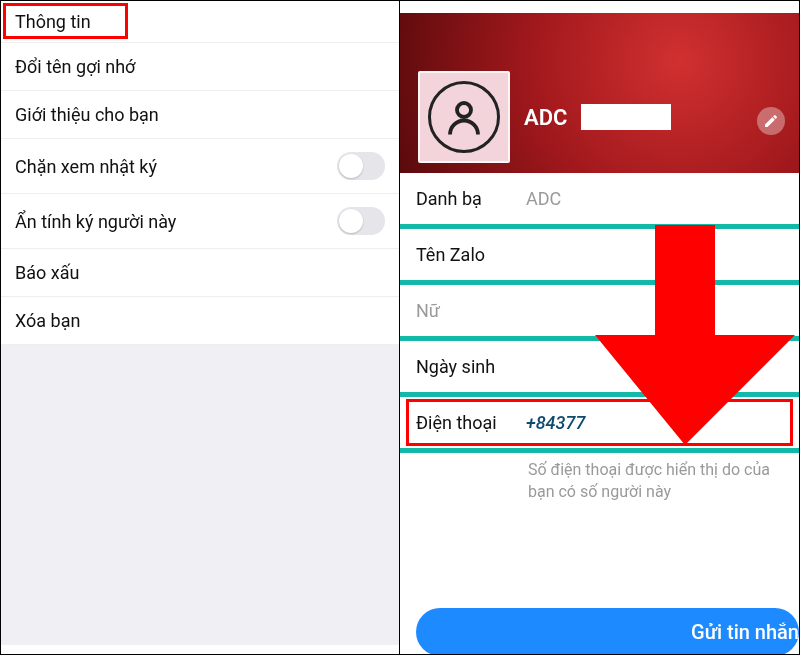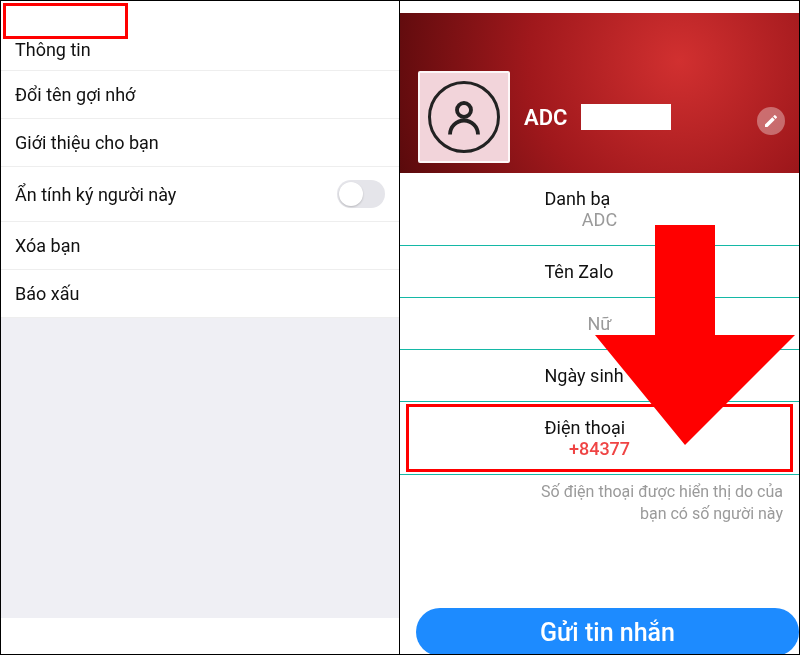--- a/index.html
+++ b/index.html
@@ -28,21 +28,20 @@
       justify-content: space-between;
       padding: 13px 14px;
       font-size: 18px;
       color: #111;
       border-bottom: 1px solid #eee;
       background: #fff;
     }
     .menu-item.first {
       padding-top: 10px;
       padding-bottom: 10px;
-      margin-top: 28px;
     }
     .highlight-red-1 {
       position: absolute;
       left: 2px;
       top: 2px;
       width: 125px;
       height: 36px;
       border: 3px solid #ff0000;
       pointer-events: none;
     }
@@ -126,105 +125,108 @@
       align-items: center;
       justify-content: center;
     }
     .edit-pill svg { width: 16px; height: 16px; fill: #fff; }
 
     .info-list { width: 100%; }
     .info-row {
       display: flex;
       align-items: center;
       padding: 15px 16px;
-      border-bottom: 1px solid #14b8a6;
+      border-bottom: 5px solid #14b8a6;
       font-size: 18px;
-      flex-direction: column;
     }
     .info-label {
       width: 110px;
       color: #111;
       flex-shrink: 0;
     }
     .info-value {
       color: #9a9a9a;
       font-size: 18px;
     }
     .info-value.phone {
-      color: #ef4444;
+      color: #0c4a6e;
       font-weight: 500;
+      font-style: italic;
     }
     .phone-row {
       position: relative;
     }
     .phone-highlight {
       position: absolute;
       left: 6px;
       right: 6px;
       top: 2px;
       bottom: 2px;
       border: 3px solid #ff0000;
       pointer-events: none;
     }
     .phone-note {
       font-size: 16px;
       color: #9a9a9a;
       padding: 6px 16px 18px 128px;
       line-height: 1.35;
-      text-align: right;
     }
     .big-arrow {
       position: absolute;
       right: 4px;
       top: 212px;
       width: 200px;
       height: 220px;
       pointer-events: none;
     }
     .send-btn {
       position: absolute;
       left: 16px;
       right: 0;
       bottom: 10px;
       height: 48px;
       background: #1d8bff;
       border-radius: 24px;
       color: #fff;
-      font-size: 25px;
-      display: flex;
-      align-items: center;
-      justify-content: center;
+      font-size: 20px;
+      display: flex;
+      align-items: center;
+      justify-content: flex-end;
       font-weight: 500;
       cursor: pointer;
     }
   </style>
 </head>
 <body>
 
 <div class="panel panel-left">
   <div class="highlight-red-1"></div>
   <div class="menu-list">
     <div class="menu-item first">
       <span>Thông tin</span>
     </div>
     <div class="menu-item">
       <span>Đổi tên gợi nhớ</span>
     </div>
     <div class="menu-item">
       <span>Giới thiệu cho bạn</span>
     </div>
     <div class="menu-item">
+      <span>Chặn xem nhật ký</span>
+      <div class="toggle"></div>
+    </div>
+    <div class="menu-item">
       <span>Ẩn tính ký người này</span>
       <div class="toggle"></div>
     </div>
     <div class="menu-item">
+      <span>Báo xấu</span>
+    </div>
+    <div class="menu-item">
       <span>Xóa bạn</span>
-    </div>
-    <div class="menu-item">
-      <span>Báo xấu</span>
     </div>
     <div class="left-filler"></div>
   </div>
 </div>
 
 <div class="panel panel-right">
   <div class="cover">
     <div class="cover-name-row">
       <div class="avatar-wrap">
         <div class="avatar-circle">

